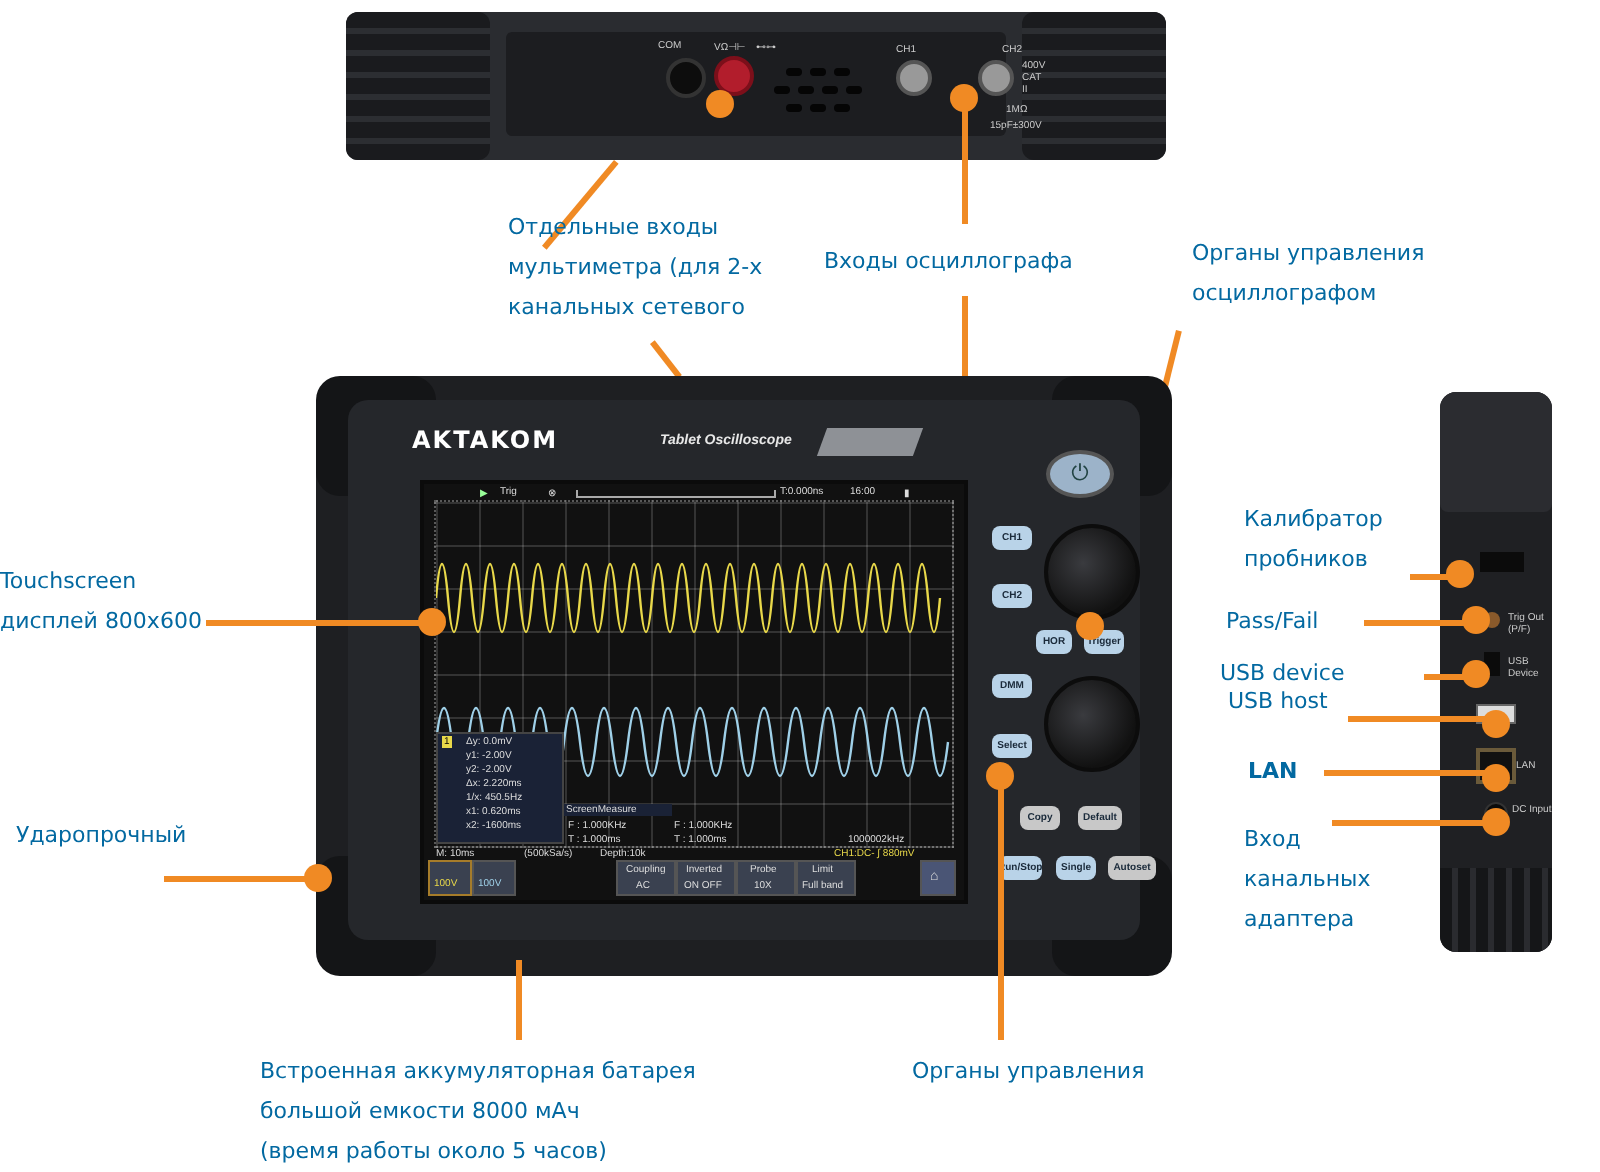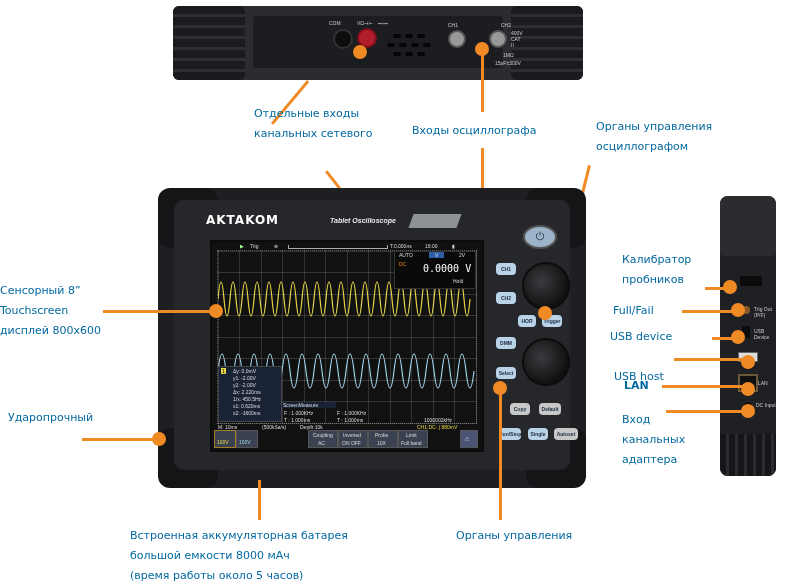--- a/index.html
+++ b/index.html
@@ -78,20 +78,21 @@
 <div class="dot" style="left:353px;top:45px;"></div>
 <div class="dot" style="left:475px;top:42px;"></div>
 
 <div class="lead" style="left:307px;top:80px;width:3px;height:56px;transform:rotate(40deg);transform-origin:top left;"></div>
 <div class="lead" style="left:481px;top:52px;width:3px;height:60px;"></div>
 <div class="lead" style="left:481px;top:148px;width:3px;height:50px;"></div>
 <div class="lead" style="left:325px;top:172px;width:3px;height:22px;transform:rotate(-38deg);transform-origin:top left;"></div>
 
 <div class="label" style="left:254px;top:104px;">
   <div>Отдельные входы</div>
+  <div>мультиметра (для 2-х</div>
   <div>канальных сетевого</div>
 </div>
 <div class="label" style="left:412px;top:121px;">Входы осциллографа</div>
 <div class="label" style="left:596px;top:117px;">
   <div>Органы управления</div>
   <div>осциллографом</div>
 </div>
 <div class="lead" style="left:588px;top:165px;width:3px;height:158px;transform:rotate(14deg);transform-origin:top left;"></div>
 
 <div class="tablet">
@@ -114,28 +115,20 @@
   <span class="s-txt" style="left:213px;top:1px;">16:00</span>
   <span class="s-txt" style="left:240px;top:1px;">▮</span>
 
   <div class="grid">
     <svg width="258" height="172" style="position:absolute;left:0;top:0;">
       <path d="M0,48 q3,-34 6,0 t6,0 t6,0 t6,0 t6,0 t6,0 t6,0 t6,0 t6,0 t6,0 t6,0 t6,0 t6,0 t6,0 t6,0 t6,0 t6,0 t6,0 t6,0 t6,0 t6,0 t6,0 t6,0 t6,0 t6,0 t6,0 t6,0 t6,0 t6,0 t6,0 t6,0 t6,0 t6,0 t6,0 t6,0 t6,0 t6,0 t6,0 t6,0 t6,0 t6,0 t6,0" fill="none" stroke="#e8d84a" stroke-width="1.2"></path>
       <path d="M0,120 q4,-34 8,0 t8,0 t8,0 t8,0 t8,0 t8,0 t8,0 t8,0 t8,0 t8,0 t8,0 t8,0 t8,0 t8,0 t8,0 t8,0 t8,0 t8,0 t8,0 t8,0 t8,0 t8,0 t8,0 t8,0 t8,0 t8,0 t8,0 t8,0 t8,0 t8,0 t8,0 t8,0" fill="none" stroke="#9fd0e8" stroke-width="1.2"></path>
     </svg>
   </div>
 
-  <div class="abs" style="left:182px;top:9px;width:80px;height:36px;background:#0a0a0a;border:1px solid #333;">
-    <span class="s-txt" style="left:4px;top:0;">AUTO</span>
-    <span class="s-txt" style="left:34px;top:0;background:#2d5fa8;padding:0 6px;">V</span>
-    <span class="s-txt" style="left:64px;top:0;">2V</span>
-    <span class="s-txt" style="left:4px;top:9px;color:#f08a24;">DC</span>
-    <span class="s-txt" style="left:28px;top:11px;font-size:10px;color:#fff;font-family:'DejaVu Sans Mono',monospace;">0.0000 V</span>
-    <span class="s-txt" style="left:58px;top:26px;">Hold</span>
-  </div>
 
   <div class="abs" style="left:6px;top:124px;width:62px;height:54px;background:#1a2236;border:1px solid #444;">
     <span class="s-txt" style="left:2px;top:1px;background:#e8d84a;color:#000;padding:0 1px;">1</span>
     <span class="s-txt" style="left:14px;top:1px;">Δy: 0.0mV</span>
     <span class="s-txt" style="left:14px;top:8px;">y1: -2.00V</span>
     <span class="s-txt" style="left:14px;top:15px;">y2: -2.00V</span>
     <span class="s-txt" style="left:14px;top:22px;">Δx: 2.220ms</span>
     <span class="s-txt" style="left:14px;top:29px;">1/x: 450.5Hz</span>
     <span class="s-txt" style="left:14px;top:36px;">x1: 0.620ms</span>
     <span class="s-txt" style="left:14px;top:43px;">x2: -1600ms</span>
@@ -196,21 +189,20 @@
 <div class="hw-btn" style="left:554px;top:428px;width:24px;background:#c8c8c8;">Autoset</div>
 <div class="knob" style="left:522px;top:262px;"></div>
 <div class="knob" style="left:522px;top:338px;"></div>
 
 <div class="dot" style="left:209px;top:304px;"></div>
 <div class="dot" style="left:152px;top:432px;"></div>
 <div class="dot" style="left:538px;top:306px;"></div>
 <div class="dot" style="left:493px;top:381px;"></div>
 
 <div class="label" style="left:0px;top:281px;">
-  <div>Сенсорный  8”</div>
   <div>Touchscreen</div>
   <div>дисплей 800x600</div>
 </div>
 <div class="lead" style="left:103px;top:310px;width:108px;height:3px;"></div>
 <div class="label" style="left:8px;top:408px;">
   <div>Ударопрочный</div>
 </div>
 <div class="lead" style="left:82px;top:438px;width:72px;height:3px;"></div>
 
 <div class="lead" style="left:258px;top:480px;width:3px;height:40px;"></div>
@@ -249,21 +241,21 @@
 <div class="lead" style="left:682px;top:310px;width:52px;height:3px;"></div>
 <div class="lead" style="left:712px;top:337px;width:22px;height:3px;"></div>
 <div class="lead" style="left:674px;top:358px;width:70px;height:3px;"></div>
 <div class="lead" style="left:662px;top:385px;width:82px;height:3px;"></div>
 <div class="lead" style="left:666px;top:410px;width:78px;height:3px;"></div>
 
 <div class="label" style="left:622px;top:250px;">
   <div>Калибратор</div>
   <div>пробников</div>
 </div>
-<div class="label" style="left:613px;top:301px;">Full/Fail</div>
+<div class="label" style="left:613px;top:301px;">Pass/Fail</div>
 <div class="label" style="left:610px;top:327px;">USB device</div>
-<div class="label" style="left:614px;top:367px;">USB host</div>
+<div class="label" style="left:614px;top:341px;">USB host</div>
 <div class="label" style="left:624px;top:376px;font-weight:bold;">LAN</div>
 <div class="label" style="left:622px;top:410px;">
   <div>Вход</div>
   <div>канальных</div>
   <div>адаптера</div>
 </div>
 
 </body></html>

